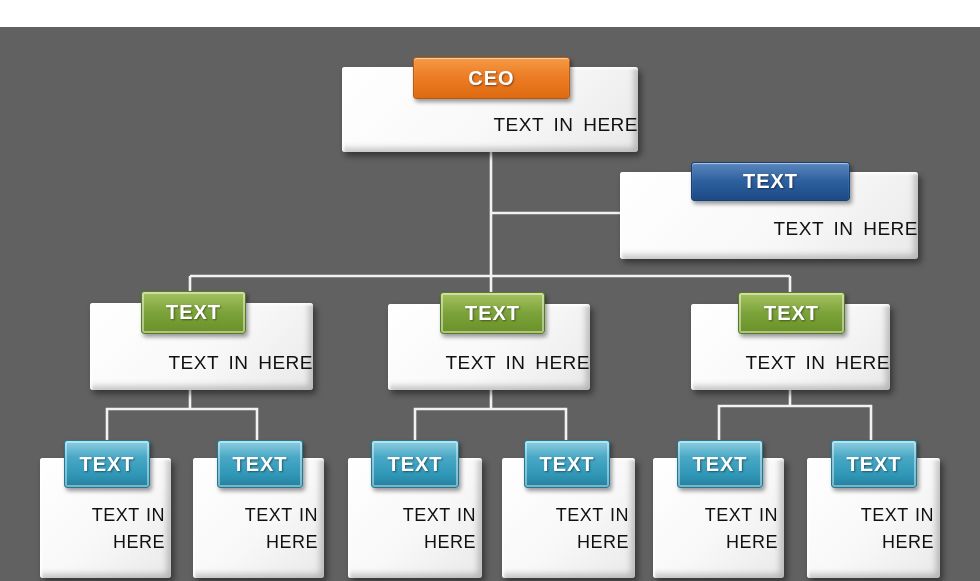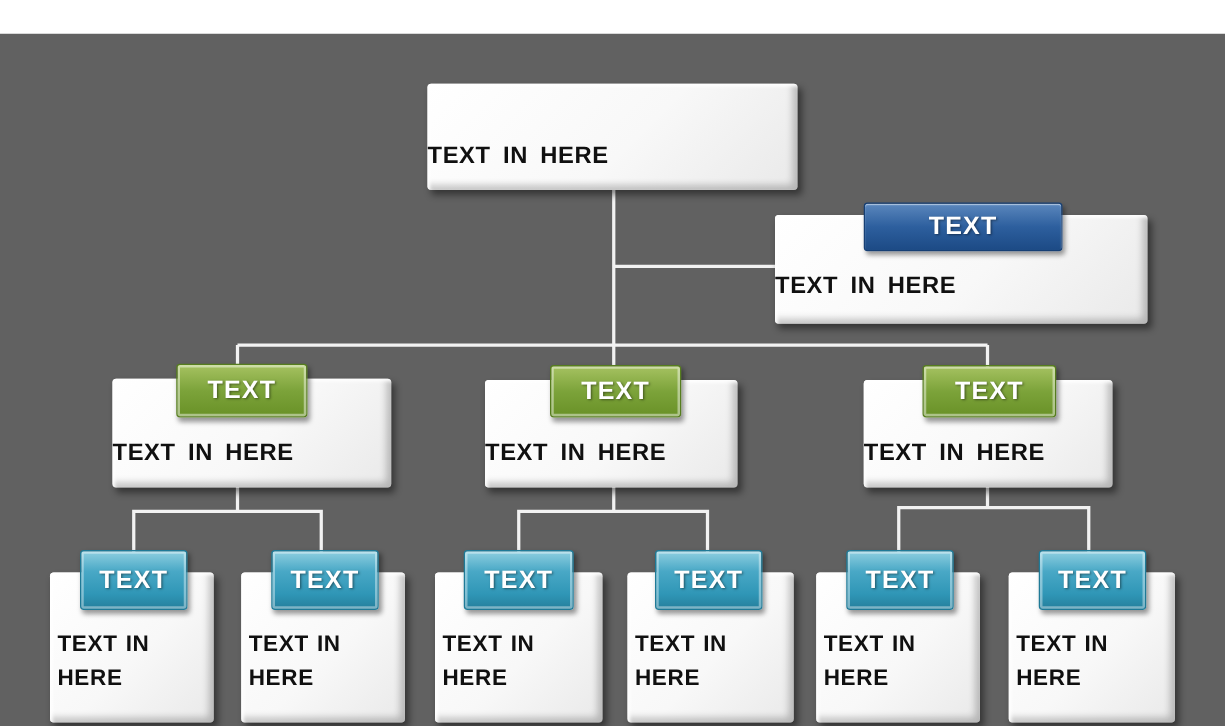--- a/index.html
+++ b/index.html
@@ -19,22 +19,22 @@
     position:absolute;
     background:linear-gradient(135deg,#ffffff 0%,#f8f8f8 55%,#e9e9e9 100%);
     border-radius:3px;
     box-shadow:
       3px 4px 6px rgba(0,0,0,.45),
       inset 2px 2px 3px #ffffff,
       inset -4px -4px 6px rgba(0,0,0,.22);
   }
   .body-text{
     position:absolute;left:0;right:0;
-    text-align:left;
-    font-weight:bold;
+    text-align:right;
+    font-weight:normal;
     color:#101010;
     font-size:19px;
     letter-spacing:.5px;
     word-spacing:4px;
     line-height:27px;
   }
   .staff .body-text{font-size:18px;word-spacing:1px;padding:0 6px;}
   .tab{
     position:absolute;
     display:flex;align-items:center;justify-content:center;
@@ -75,20 +75,23 @@
       <path d="M190,389 V409 M107,445 V409 H257 V445"></path>
       <path d="M491,389 V409 M415,445 V409 H566 V445"></path>
       <path d="M790,389 V406 M719,442 V406 H871 V442"></path>
     </g>
   </svg>
 
   <div id="top-strip"></div>
 
   <div class="panel" style="left:342px;top:67px;width:296px;height:85px;">
     <div class="body-text" style="top:44px;">TEXT IN HERE</div>
+  </div>
+  <div class="tab orange" style="left:413px;top:57px;width:155px;height:40px;">
+    <span>CEO</span>
   </div>
 
   <div class="panel" style="left:620px;top:172px;width:298px;height:87px;">
     <div class="body-text" style="top:43px;">TEXT IN HERE</div>
   </div>
   <div class="tab blue" style="left:691px;top:162px;width:157px;height:37px;">
     <span>TEXT</span>
   </div>
 
   <div class="panel" style="left:90px;top:303px;width:223px;height:87px;">

